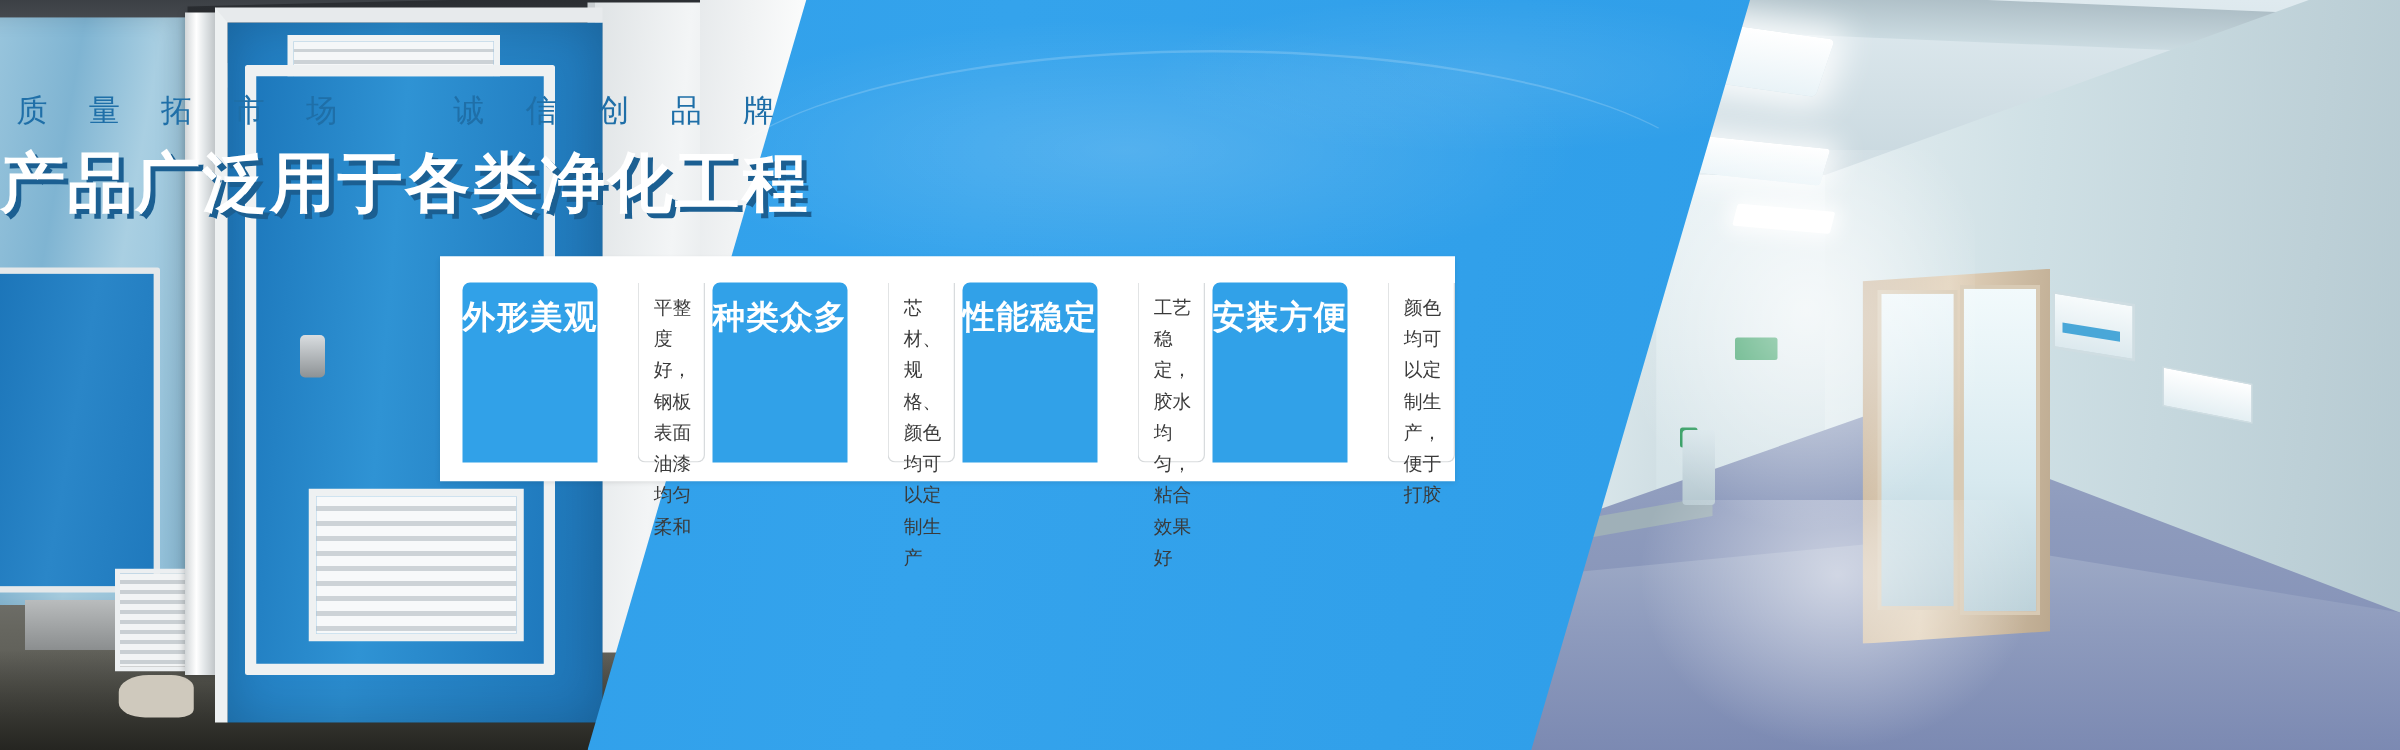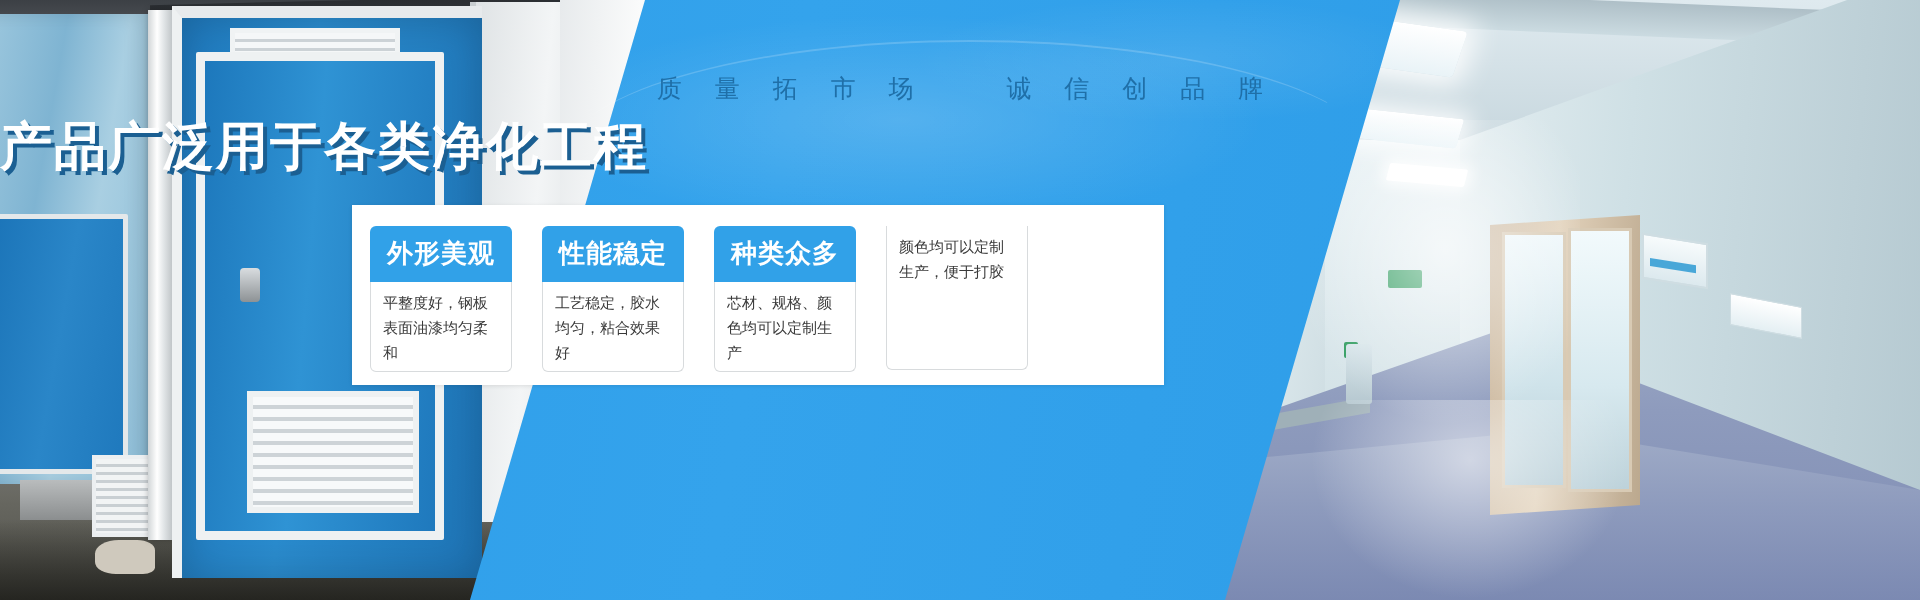--- a/index.html
+++ b/index.html
@@ -262,21 +262,20 @@
     position: absolute; left: 560px; top: 40px; width: 820px; height: 120px;
     border-top: 2px solid rgba(255,255,255,.18);
     border-radius: 50% / 100% 100% 0 0;
     clip-path: polygon(90px 0, 840px 0, 700px 120px, 0 120px);
   }
 
   
   .tagline {
     position: absolute;
     left: 0; top: 72px; width: 1920px;
-    text-align: center;
     color: #1f6fa8;
     font-size: 25px;
     letter-spacing: 13px;
     font-weight: 400;
     white-space: pre;
     text-indent: 13px;
   }
   .headline {
     position: absolute;
     left: 0; top: 112px; width: 1920px;
@@ -298,23 +297,23 @@
     box-shadow: 0 1px 4px rgba(0,0,0,.10);
   }
   .cards {
     position: absolute;
     left: 370px; top: 226px;
     width: 780px; height: 144px;
     display: flex;
     gap: 30px;
   }
   .card {
-    width: 142px;
+    width: 170px;
     display: flex;
-    flex-direction: column;
+    flex-direction: row;
   }
   .card-title {
     background: #31a1e8;
     color: #ffffff;
     font-size: 26px;
     font-weight: bold;
     letter-spacing: 1px;
     text-align: center;
     padding: 10px 0 11px;
     border-radius: 6px 6px 0 0;
@@ -323,20 +322,21 @@
   .card-body {
     flex: 1;
     border: 1px solid #d8dbdd;
     border-top: none;
     border-radius: 0 0 6px 6px;
     color: #3a3a3a;
     font-size: 15px;
     line-height: 25px;
     padding: 8px 10px 6px 12px;
     box-sizing: border-box;
+    margin-left: 32px;
   }
 </style>
 </head>
 <body>
 
 <div id="banner">
 
   <div class="photo-left">
     <div class="pl-sky"></div>
     <div class="pl-roofdark"></div>
@@ -397,28 +397,29 @@
 
   <div class="card-panel"></div>
   <div class="cards">
 
     <div class="card">
       <div class="card-title">外形美观</div>
       <div class="card-body">平整度好，钢板表面油漆均匀柔和</div>
     </div>
 
     <div class="card">
+      <div class="card-title">种类众多</div>
+      <div class="card-body">芯材、规格、颜色均可以定制生产</div>
+    </div>
+
+    <div class="card">
       <div class="card-title">性能稳定</div>
       <div class="card-body">工艺稳定，胶水均匀，粘合效果好</div>
     </div>
 
     <div class="card">
-      <div class="card-title">种类众多</div>
-      <div class="card-body">芯材、规格、颜色均可以定制生产</div>
-    </div>
-
-    <div class="card">
+      <div class="card-title">安装方便</div>
       <div class="card-body">颜色均可以定制生产，便于打胶</div>
     </div>
 
   </div>
 
 </div>
 
 </body></html>

